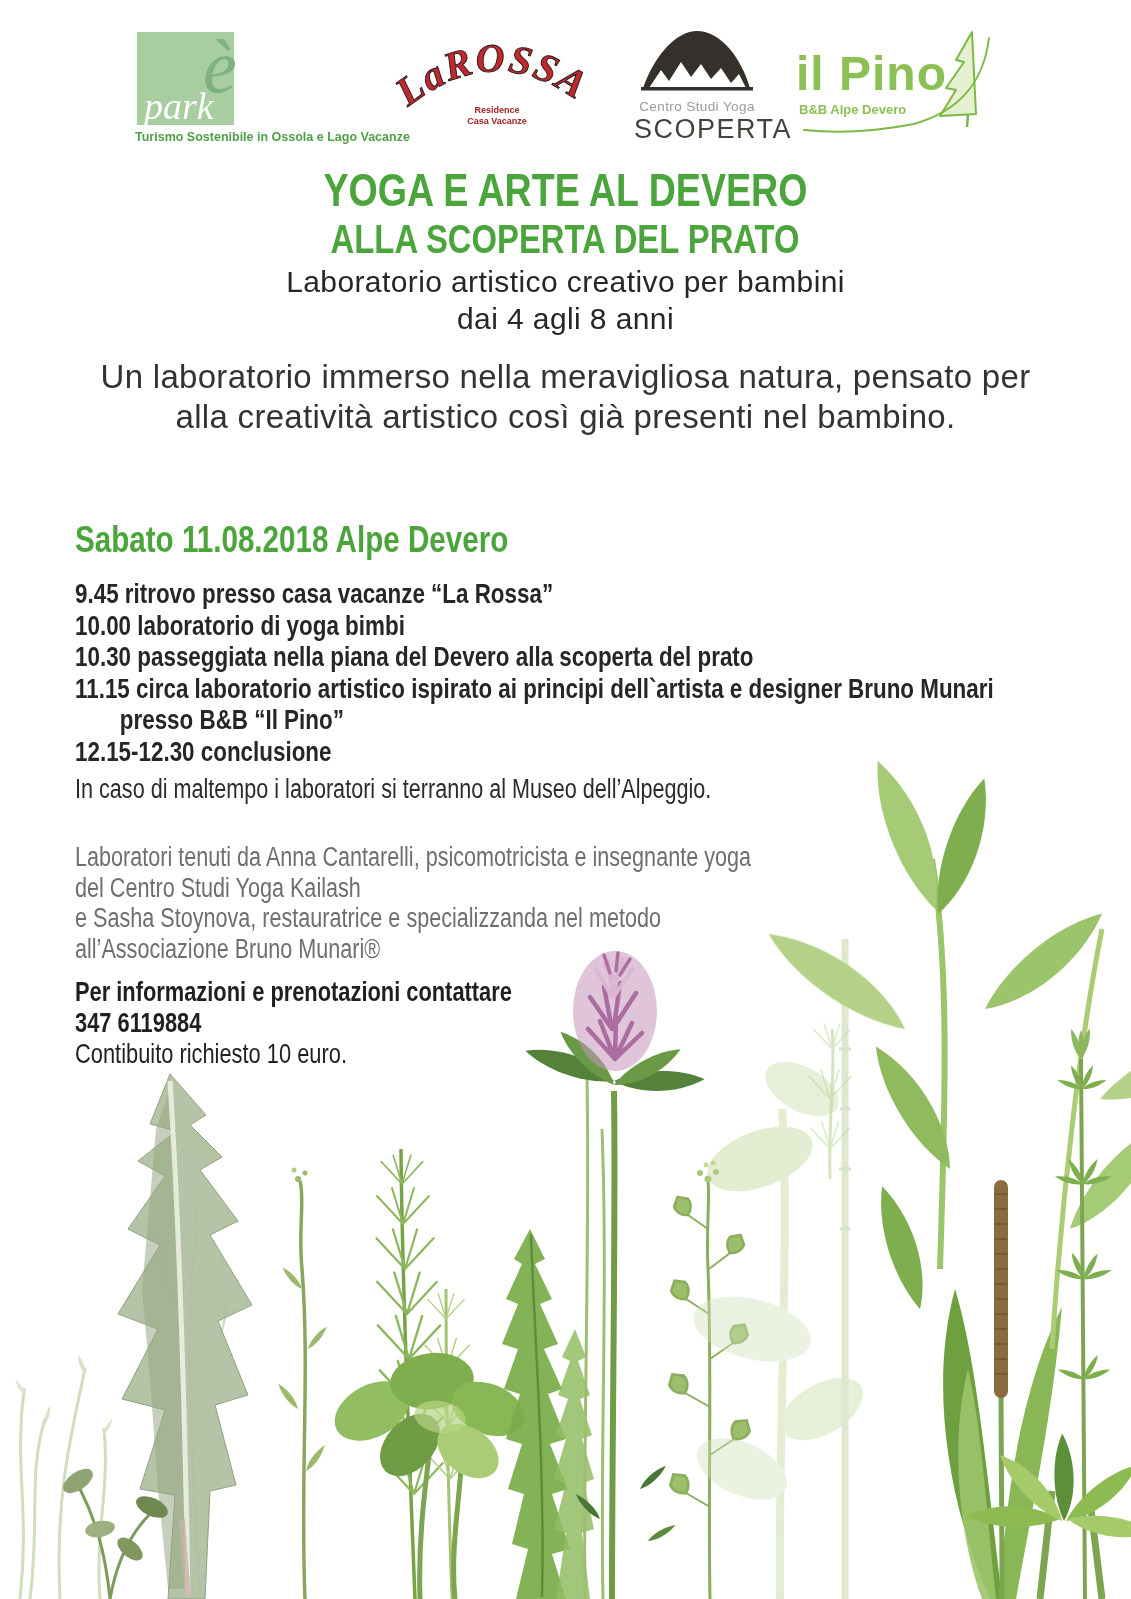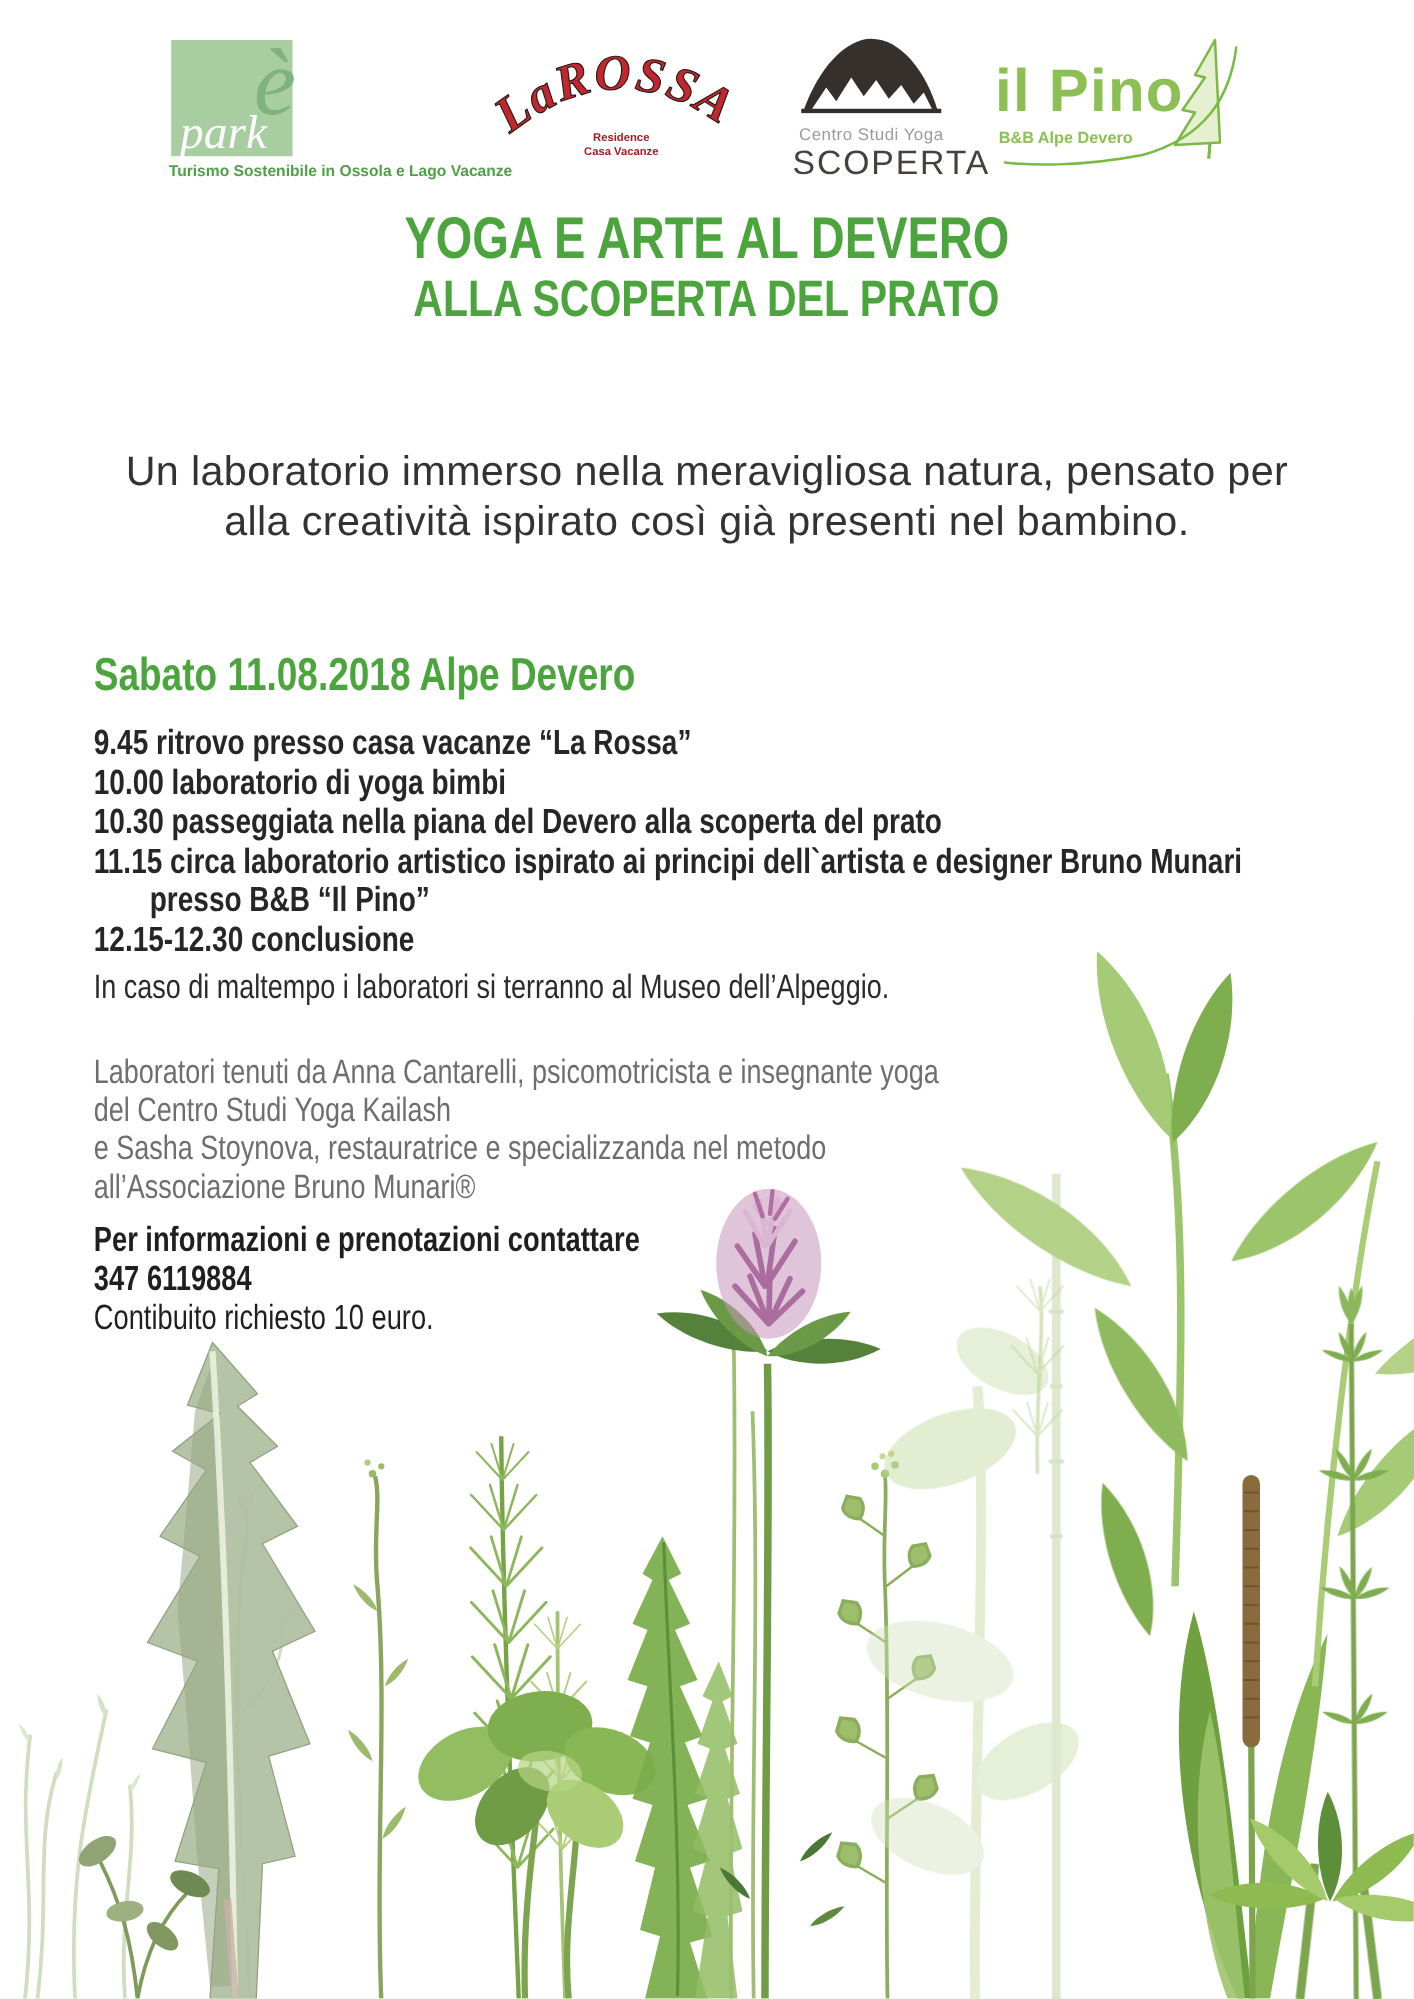--- a/index.html
+++ b/index.html
@@ -321,24 +321,28 @@
         <div class="ilpino-sub">B&amp;B Alpe Devero</div>
       </div>
 
     </div>
 
     <div class="title">
       <div><span class="cond title-l1">YOGA E ARTE AL DEVERO</span></div>
       <div><span class="cond title-l2">ALLA SCOPERTA DEL PRATO</span></div>
     </div>
 
+    <div class="subtitle">
+      <div>Laboratorio artistico creativo per bambini</div>
+      <div>dai 4 agli 8 anni</div>
+    </div>
 
     <div class="intro">
       <div>Un laboratorio immerso nella meravigliosa natura, pensato per</div>
-      <div>alla creatività ispirato così già presenti nel bambino.</div>
+      <div>alla creatività artistico così già presenti nel bambino.</div>
     </div>
 
     <div class="date-heading">Sabato 11.08.2018 Alpe Devero</div>
 
     <div class="schedule">
       <div class="sch-line">9.45 ritrovo presso casa vacanze “La Rossa”</div>
       <div class="sch-line">10.00 laboratorio di yoga bimbi</div>
       <div class="sch-line">10.30 passeggiata nella piana del Devero alla scoperta del prato</div>
       <div class="sch-line">11.15 circa laboratorio artistico ispirato ai principi dell`artista e designer Bruno Munari</div>
       <div class="sch-line sch-indent">presso B&amp;B “Il Pino”</div>

